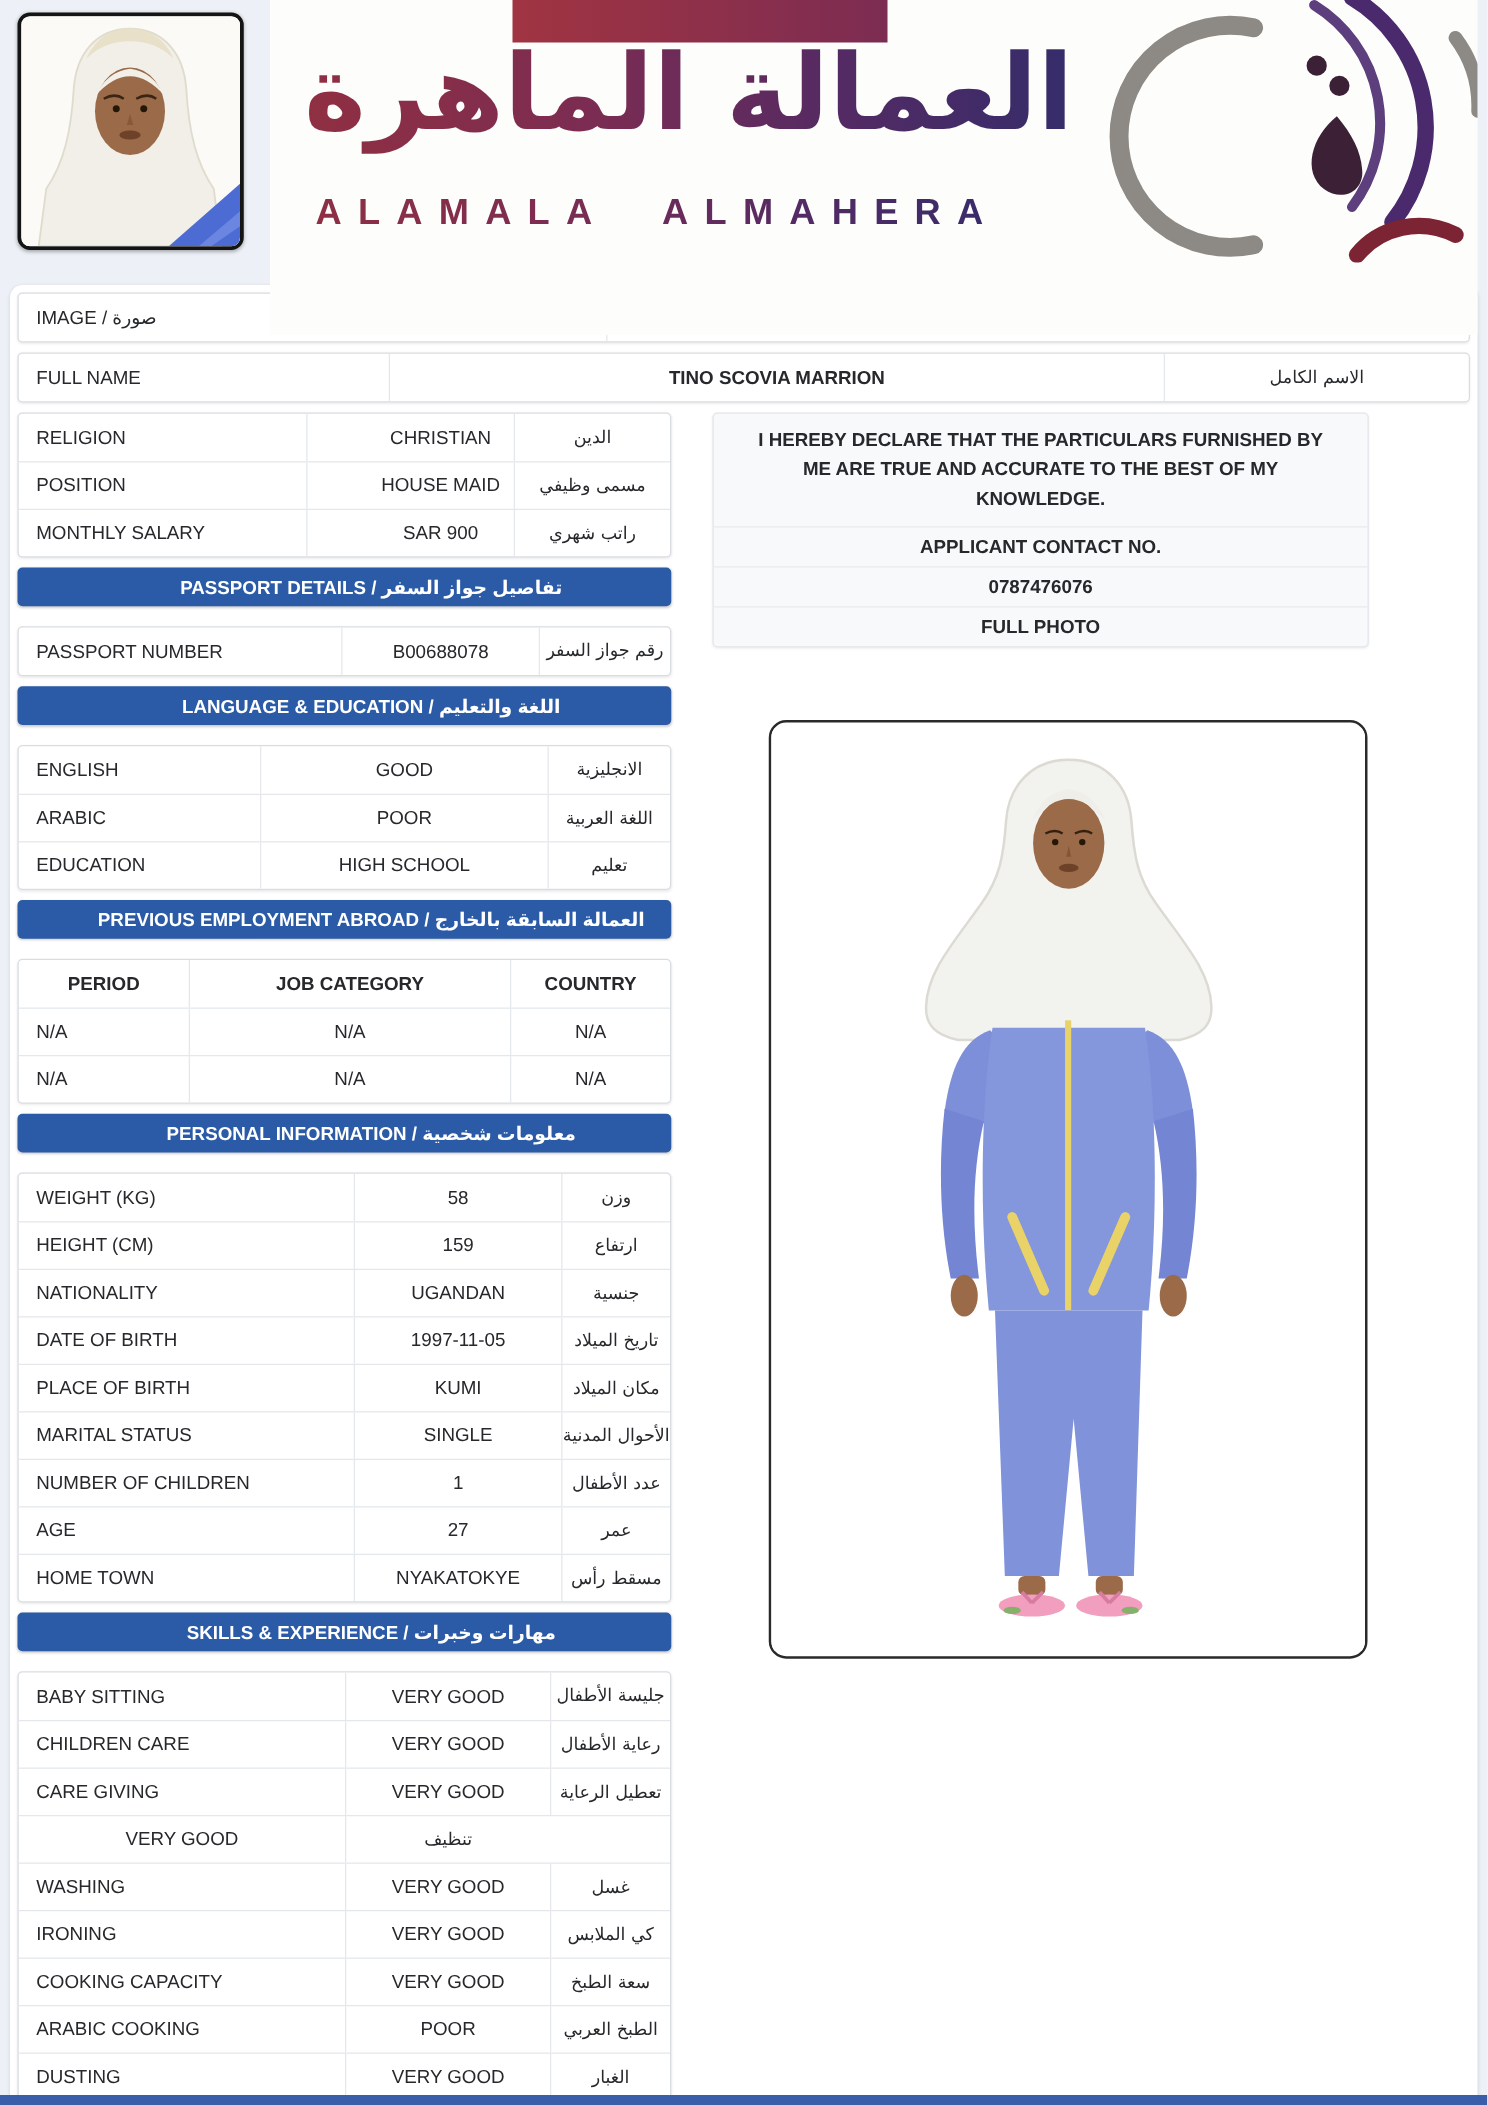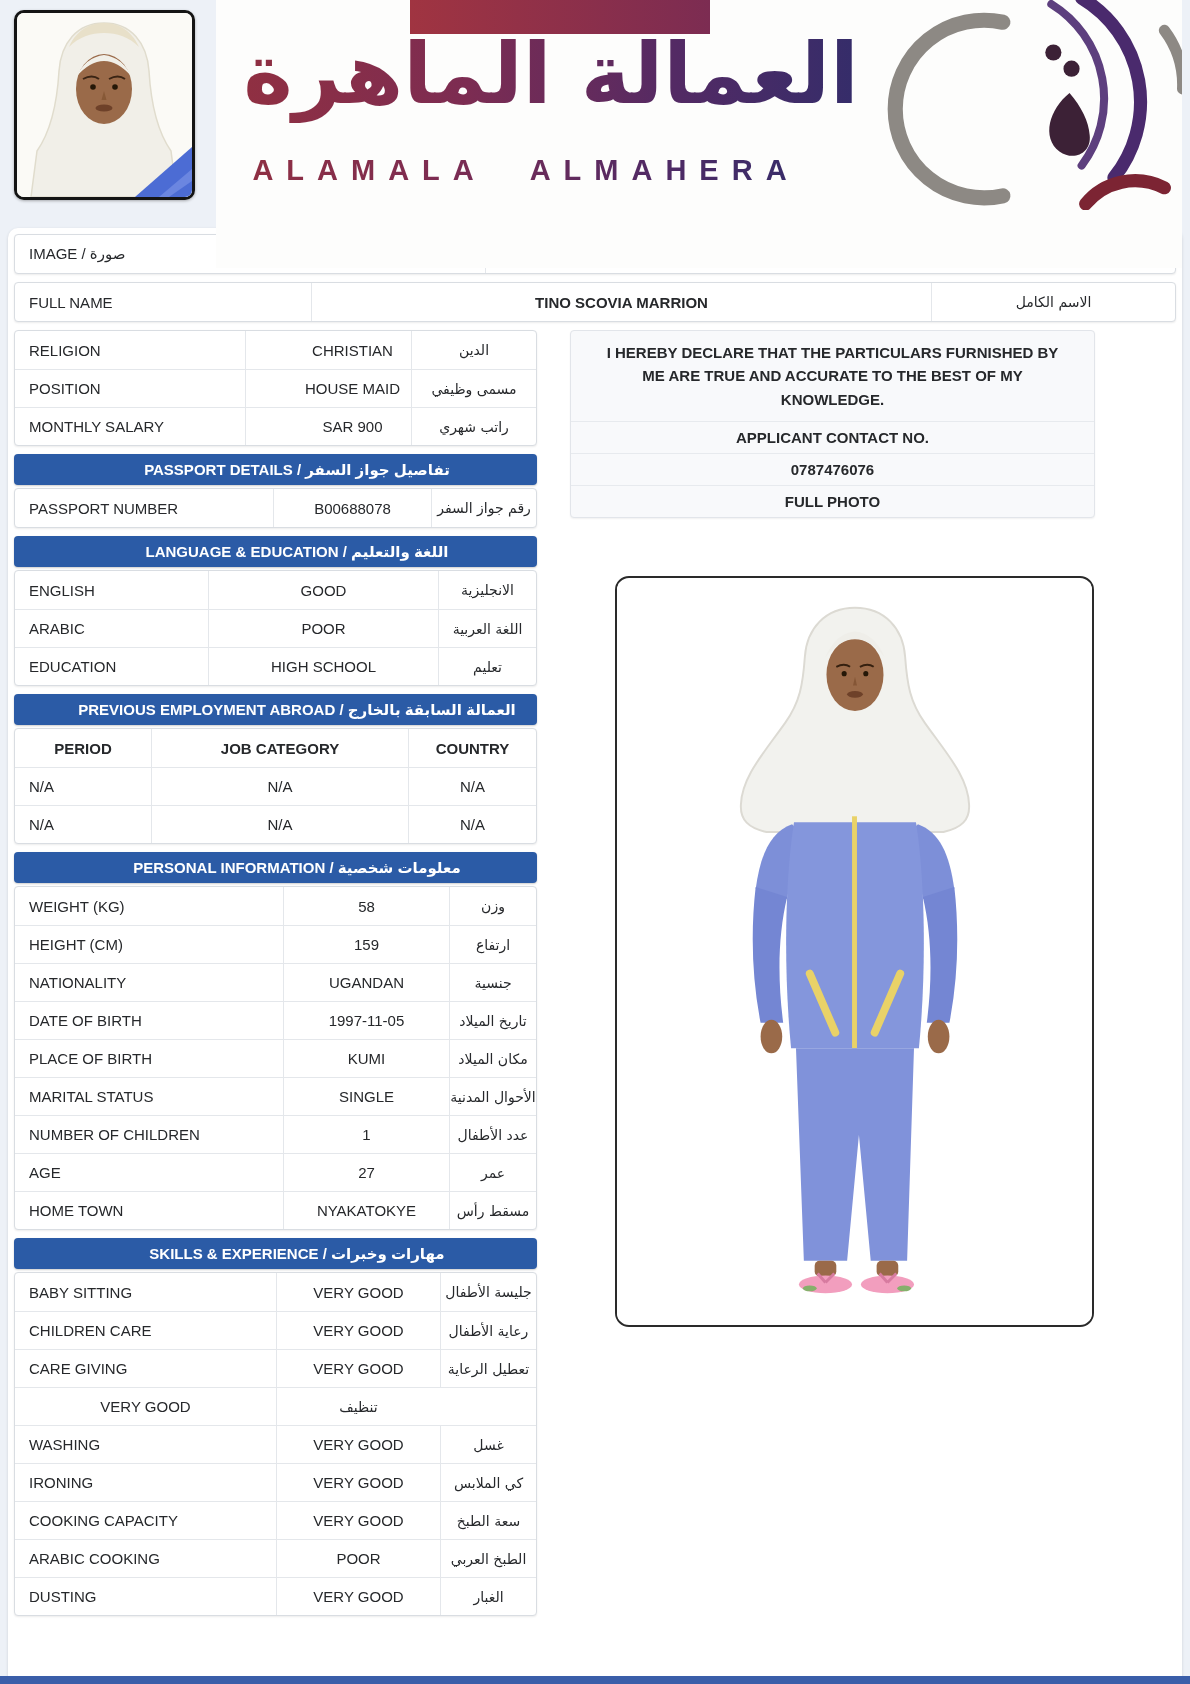--- a/index.html
+++ b/index.html
@@ -56,21 +56,21 @@
 
   .mt { margin-top:8px; }
   .cols { display:flex; margin-top:8px; align-items:flex-start; }
   .left-col { width:523px; }
   .right-col { flex:1; margin-left:33px; }
 
   .sec-hdr { height:31px; margin-top:8px; background:#2b5ba6; color:#fff; font-weight:700;
     font-size:15px; display:flex; align-items:center; justify-content:center;
     border-radius:4px; box-shadow:0 1px 2px rgba(0,0,0,.2);
     font-family:"Liberation Sans","DejaVu Sans",sans-serif;padding-left:43px; }
-  .sec-hdr + .tbl { margin-top:3px; }
+  .sec-hdr + .tbl { margin-top:16px; }
 
   .decl { width:525px; border:1px solid #e2e5ea; border-radius:4px; background:#f8f9fb;
     overflow:hidden; box-shadow:0 1px 2px rgba(0,0,0,.06); }
   .decl-row { min-height:32px; display:flex; align-items:center; justify-content:center;
     font-weight:700; font-size:15px; text-align:center; border-top:1px solid #e7eaee; }
   .decl-row:first-child { border-top:0; }
   .decl-statement { padding:10px 28px; line-height:1.55; }
 
   .photo-box { width:479px; height:751px; margin:58px 0 0 45px; border:2px solid #2a2a2a;
     border-radius:14px; background:#fff; overflow:hidden; }

